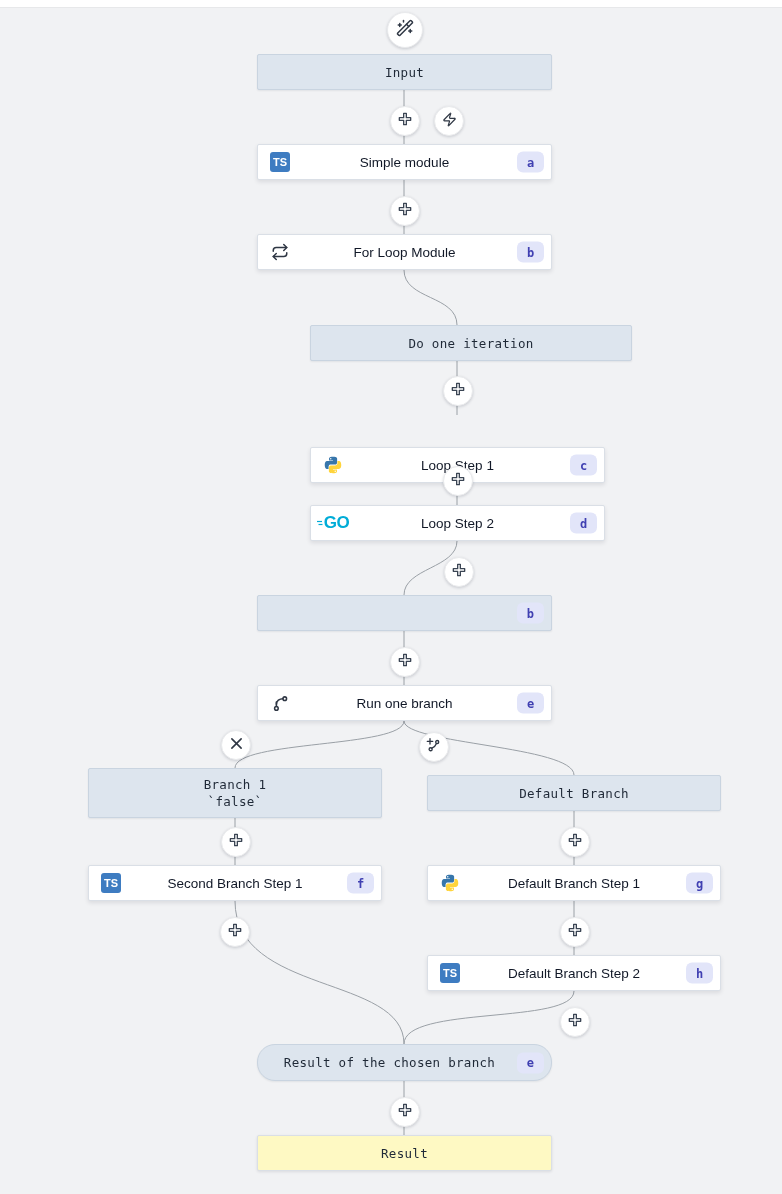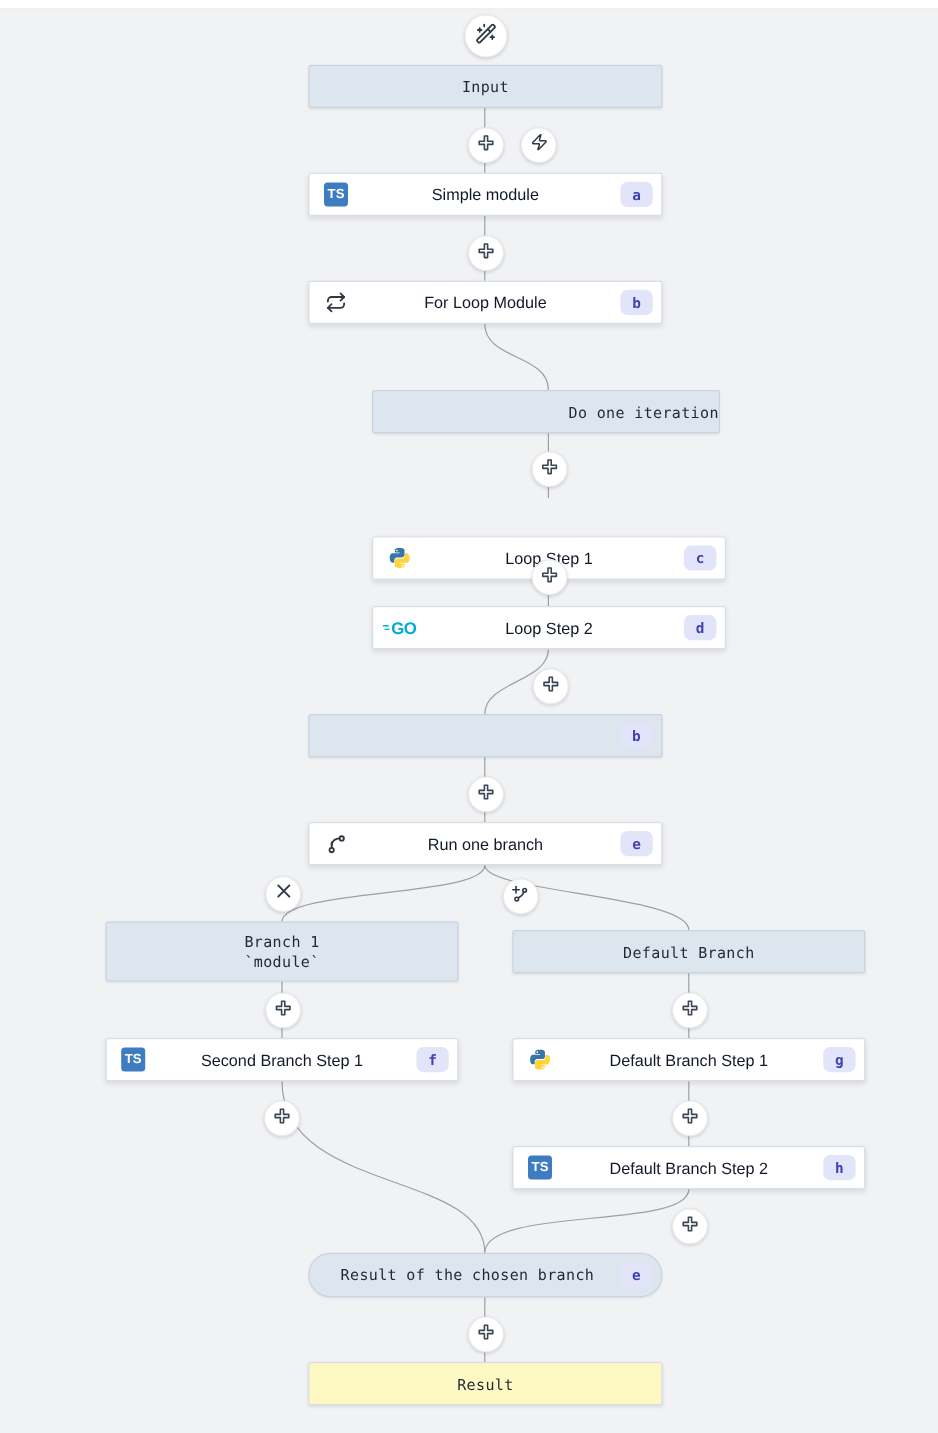--- a/index.html
+++ b/index.html
@@ -41,21 +41,21 @@
     position:absolute;left:11px;top:50%;transform:translateY(-50%);
     width:22px;height:22px;display:flex;align-items:center;justify-content:center;
   }
   .ts-icon{
     width:20px;height:20px;border-radius:3px;background:#3e7cc1;
     color:#ffffff;font-size:11px;font-weight:bold;
     display:flex;align-items:center;justify-content:center;
     font-family:"Liberation Sans", sans-serif;
   }
   .go-icon{
-    color:#00acd7;font-weight:bold;font-size:14px;letter-spacing:-.5px;
+    color:#00acd7;font-weight:bold;font-size:17px;letter-spacing:-.5px;
     display:flex;align-items:center;
   }
   .go-lines{display:inline-block;margin-right:1px;}
   .circle{
     position:absolute;z-index:3;width:28px;height:28px;border-radius:50%;
     background:#ffffff;border:1px solid #e9eaec;
     box-shadow:0 1px 3px rgba(15,23,42,.18);
     display:flex;align-items:center;justify-content:center;cursor:pointer;
   }
   .circle.big{width:34px;height:34px;}
@@ -140,21 +140,21 @@
       <path d="m17 2 4 4-4 4"></path>
         <path d="M3 11v-1a4 4 0 0 1 4-4h14"></path>
         <path d="m7 22-4-4 4-4"></path>
         <path d="M21 13v1a4 4 0 0 1-4 4H3"></path>
     </svg>
   </span>
   <span>For Loop Module</span>
   <span class="badge">b</span>
 </div>
 
-<div class="node virtual" style="left:310px;top:325px;width:290px;height:36px;justify-content:flex-end;">
+<div class="node virtual" style="left:310px;top:325px;width:322px;height:36px;">
   <span>Do one iteration</span>
 </div>
 
 <div class="circle" style="left:443px;top:376px;">
   <span>
     <svg width="16" height="16" viewBox="0 0 24 24">
         <path d="M10 3.5h4V10h6.5v4H14v6.5h-4V14H3.5v-4H10z" fill="#ffffff" stroke="#3b4554" stroke-width="2" stroke-linejoin="round"></path>
       </svg>
   </span>
 </div>
@@ -240,21 +240,21 @@
         <path d="M1.5 5h6"></path>
       <circle cx="5.2" cy="13.8" r="1.7"></circle>
       <path d="M6.7 12.6C9 11.5 11 9.5 11.8 7.4"></path>
       <circle cx="12.6" cy="5.6" r="1.7"></circle>
     </svg>
   </span>
 </div>
 
 <div class="node virtual two-line" style="left:88px;top:768px;width:294px;height:50px;">
   <span>Branch 1</span>
-  <span>`module`</span>
+  <span>`false`</span>
 </div>
 
 <div class="node virtual" style="left:427px;top:775px;width:294px;height:36px;">
   <span>Default Branch</span>
 </div>
 
 <div class="circle" style="left:221px;top:827px;">
   <span>
     <svg width="16" height="16" viewBox="0 0 24 24">
         <path d="M10 3.5h4V10h6.5v4H14v6.5h-4V14H3.5v-4H10z" fill="#ffffff" stroke="#3b4554" stroke-width="2" stroke-linejoin="round"></path>

